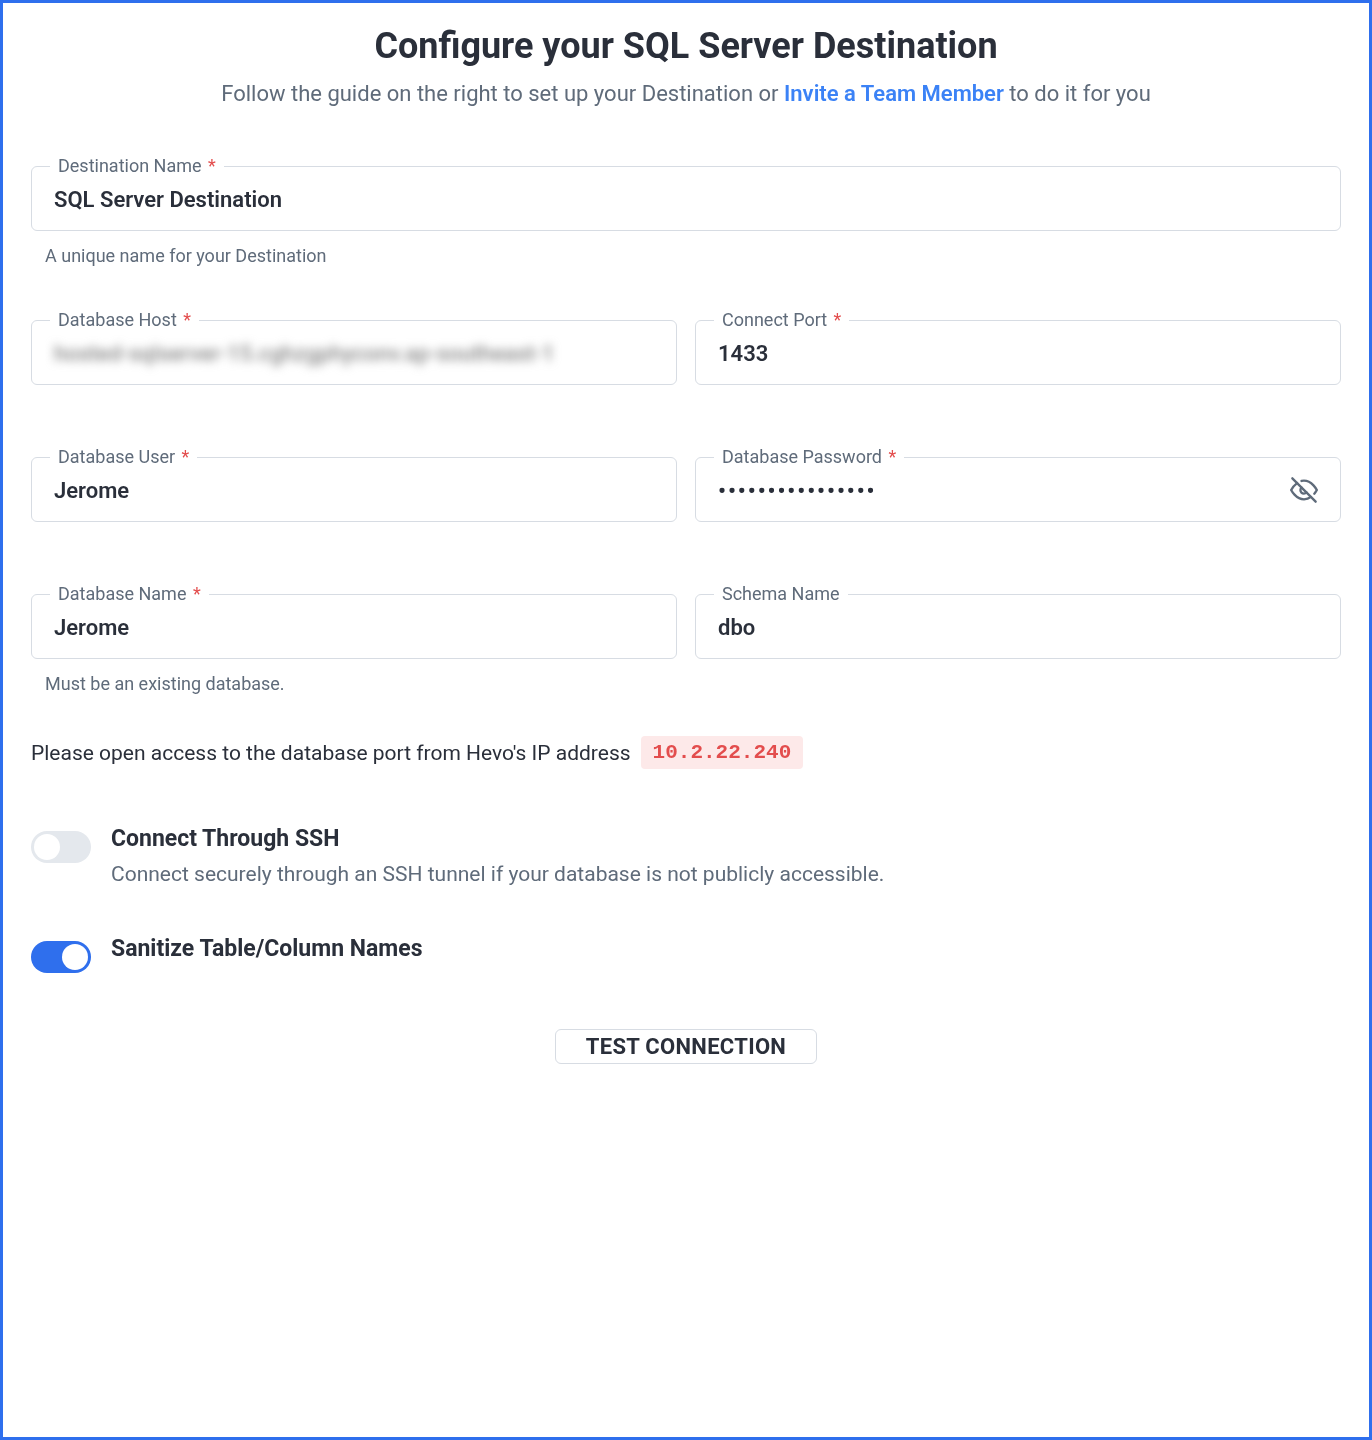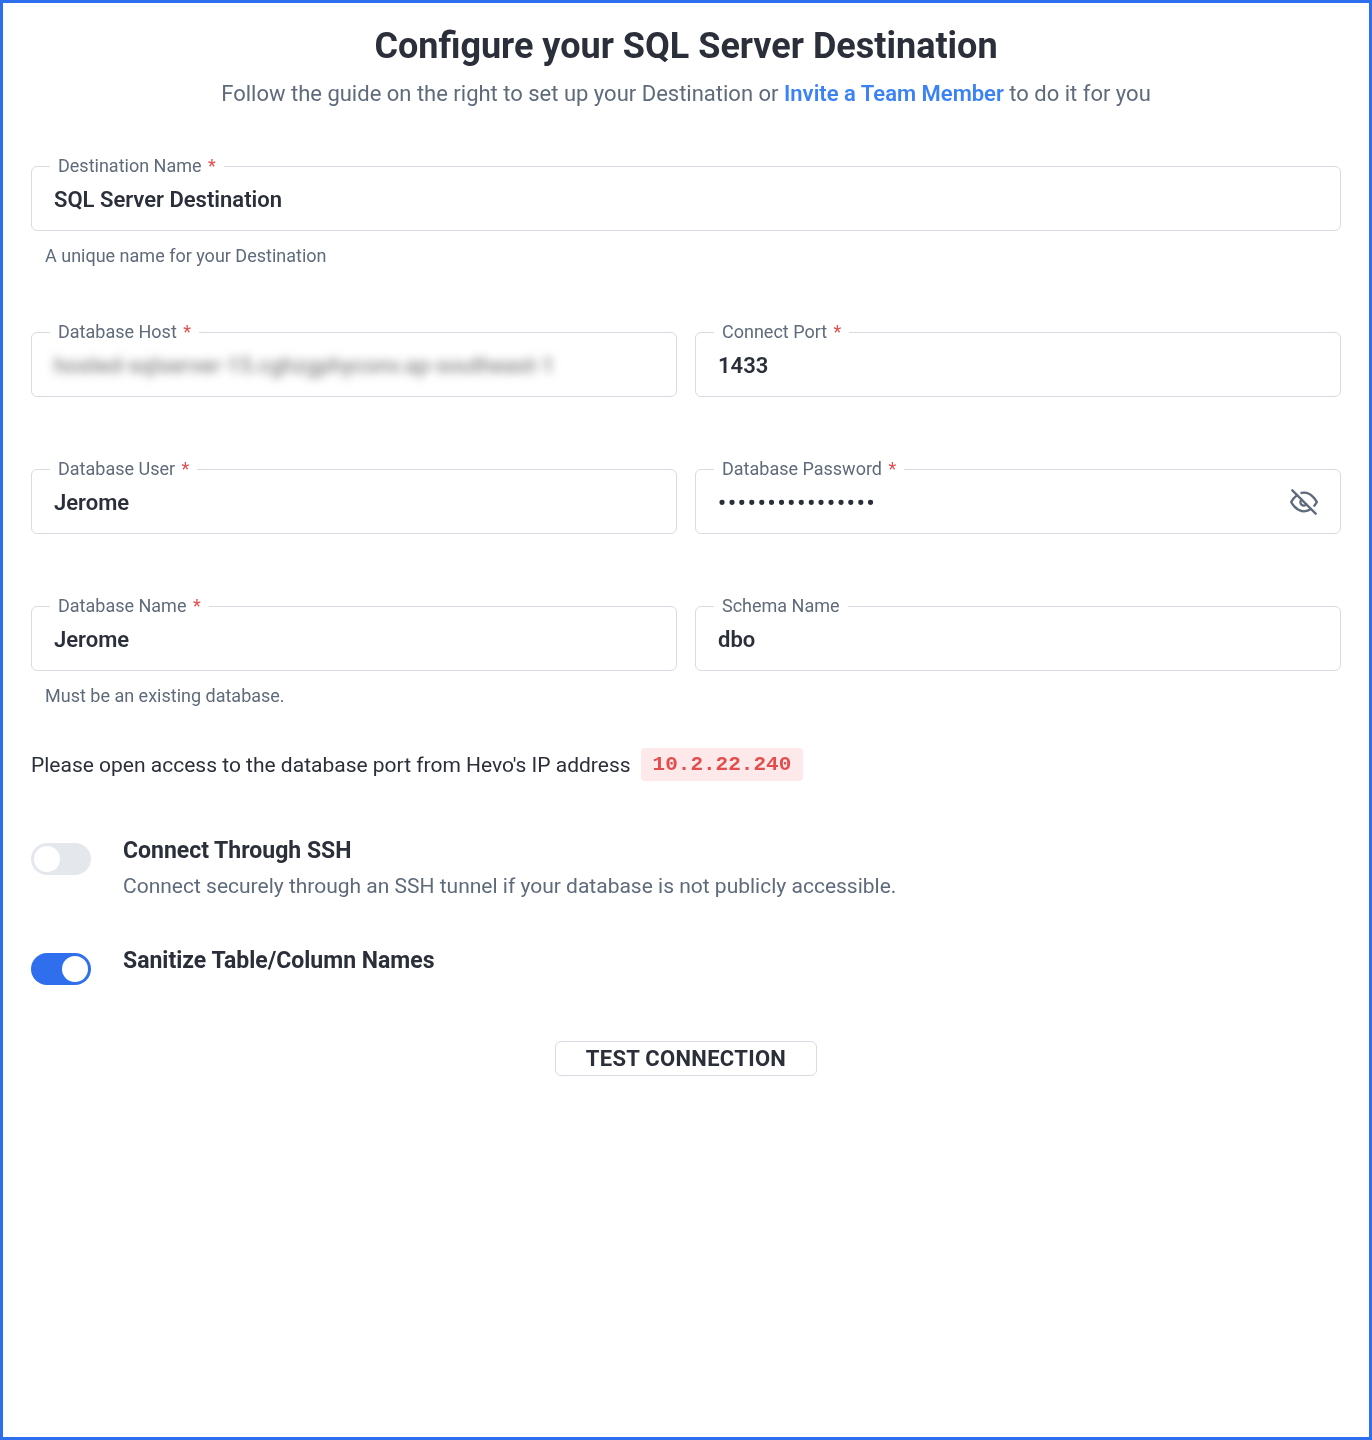--- a/index.html
+++ b/index.html
@@ -28,21 +28,21 @@
     color: #5f6b7a;
     margin-top: 14px;
     font-weight: 400;
   }
   .subtitle .link {
     color: #3b82f6;
     font-weight: 600;
     cursor: pointer;
   }
   .form { margin-top: 60px; }
-  .field-group { position: relative; margin-bottom: 20px; }
+  .field-group { position: relative; margin-bottom: 8px; }
   .field-wrap {
     border: 1px solid #d7dce3;
     border-radius: 6px;
     padding: 20px 22px 18px 22px;
     background: #fff;
     position: relative;
   }
   .field-label {
     position: absolute;
     top: -12px;
@@ -104,21 +104,21 @@
     color: #e34d4d;
     font-family: "Courier New", monospace;
     font-weight: 700;
     font-size: 21px;
     padding: 5px 12px;
     border-radius: 4px;
   }
   .toggle-row {
     display: flex;
     align-items: flex-start;
-    gap: 32px;
+    gap: 20px;
     margin-top: 56px;
   }
   .toggle-row.second { margin-top: 46px; }
   .toggle {
     width: 60px;
     height: 32px;
     border-radius: 20px;
     position: relative;
     flex-shrink: 0;
     cursor: pointer;

